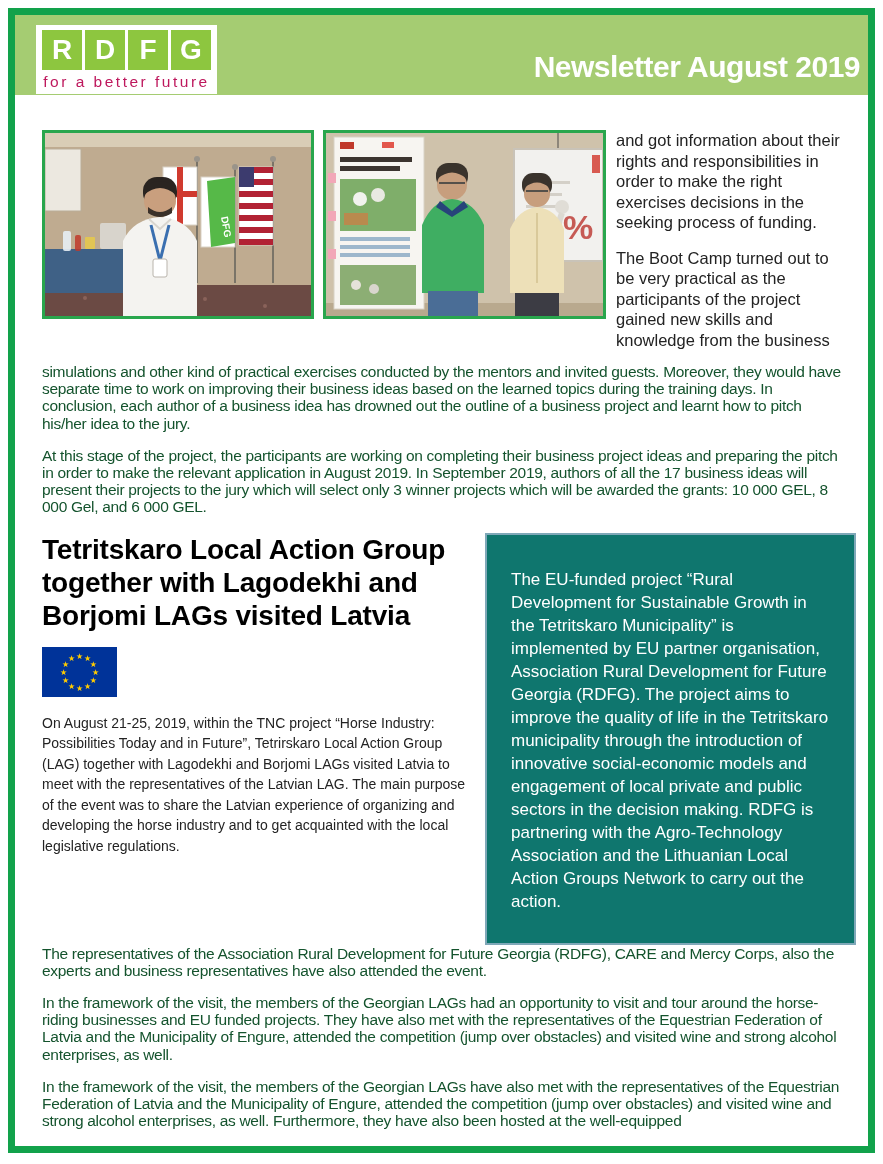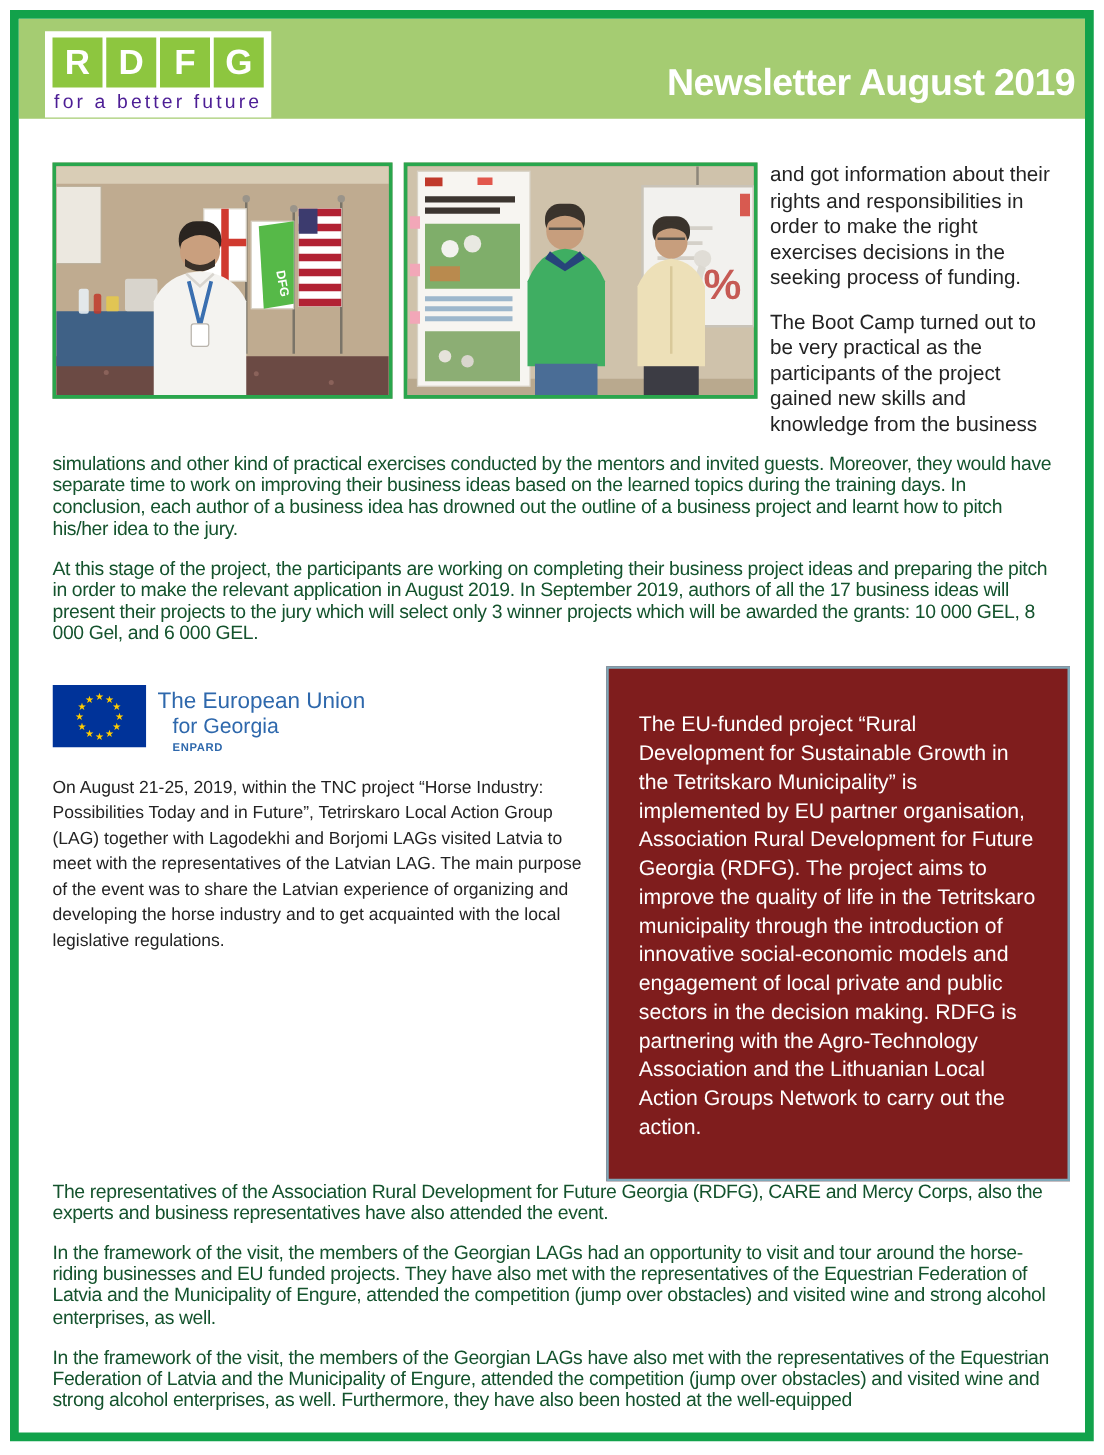--- a/index.html
+++ b/index.html
@@ -8,21 +8,21 @@
 
   .sheet { width:883px; height:1164px; background:#fff; padding:8px 8px 11px 8px; }
   .page  { width:100%; height:100%; border:7px solid #12A24B; background:#fff; overflow:hidden; }
 
   
   .band { height:80px; background:#A5CC72; position:relative; }
   .logo-box { position:absolute; left:21px; top:10px; background:#fff; padding:5px 6px 3px 6px; }
   .logo-squares { display:flex; gap:3px; }
   .logo-sq { width:40px; height:40px; background:#8DC63F; color:#fff; font-weight:bold;
              font-size:28px; display:flex; align-items:center; justify-content:center; }
-  .logo-tagline { color:#4c1d95; font-size:15.5px; letter-spacing:2.5px; margin-top:3px;
+  .logo-tagline { color:#be185d; font-size:15.5px; letter-spacing:2.5px; margin-top:3px;
                   text-align:center; white-space:nowrap; }
   .band-title { position:absolute; right:8px; bottom:11px; color:#ffffff; font-weight:bold;
                 font-size:30px; letter-spacing:-0.5px; }
 
   
   .content { padding:0 23px 0 27px; }
 
   .photo-row { margin-top:35px; display:flex; }
   .photo { border:3px solid #29A64D; background:#c3b096; flex:none; }
   .photo svg { display:block; }
@@ -41,21 +41,21 @@
 
   .eu-row { display:flex; margin-top:15px; align-items:flex-start; }
   .eu-flag { flex:none; }
   .eu-text { margin-left:9px; padding-top:2px; }
   .eu-line1 { color:#2E68AC; font-size:18px; line-height:21px; }
   .eu-line2 { color:#2E68AC; font-size:17px; line-height:20px; padding-left:12px; }
   .eu-line3 { color:#2E68AC; font-size:9px; font-weight:bold; letter-spacing:0.5px; padding-left:12px; margin-top:2px; }
 
   .lead { margin-top:16px; font-size:14px; line-height:20.5px; color:#232323; }
 
-  .callout { margin-left:9px; width:371px; flex:none; background:#7f1d1d; border:2px solid #7FA8B8;
+  .callout { margin-left:9px; width:371px; flex:none; background:#0f766e; border:2px solid #7FA8B8;
              padding:33px 25px 30px 24px; color:#ffffff; font-size:17px; line-height:23px; min-height:345px; }
 
   .para3 { margin-top:0; }
   .para4 { margin-top:15px; }
   .para5 { margin-top:15px; }
 </style>
 </head>
 <body>
 
 <div class="sheet">
@@ -195,44 +195,40 @@
           <p>and got information about their rights and responsibilities in order to make the right exercises decisions in the seeking process of funding.</p>
           <p>The Boot Camp turned out to be very practical as the participants of the project gained new skills and knowledge from the business</p>
         </div>
       </div>
 
       <p class="wide para1">simulations and other kind of practical exercises conducted by the mentors and invited guests. Moreover, they would have separate time to work on improving their business ideas based on the learned topics during the training days. In conclusion, each author of a business idea has drowned out the outline of a business project and learnt how to pitch his/her idea to the jury.</p>
       <p class="wide para2">At this stage of the project, the participants are working on completing their business project ideas and preparing the pitch in order to make the relevant application in August 2019. In September 2019, authors of all the 17 business ideas will present their projects to the jury which will select only 3 winner projects which will be awarded the grants: 10 000 GEL, 8 000 Gel, and 6 000 GEL.</p>
 
       <div class="article-row">
         <div class="left-col">
+          <h1 class="headline">Tetritskaro Local Action Group together with Lagodekhi and Borjomi LAGs visited Latvia</h1>
 
           <div class="eu-row">
             <svg class="eu-flag" width="75" height="50" viewBox="0 0 75 50">
               <rect x="0" y="0" width="75" height="50" fill="#003399"></rect>
               <g fill="#FFCC00" font-size="8" text-anchor="middle" font-family="DejaVu Sans, sans-serif">
                 <text x="37.5" y="12">★</text>
                   <text x="45.5" y="14.1">★</text>
                   <text x="51.4" y="20">★</text>
                 <text x="53.5" y="28">★</text>
                   <text x="51.4" y="36">★</text>
                   <text x="45.5" y="41.9">★</text>
                 <text x="37.5" y="44">★</text>
                   <text x="29.5" y="41.9">★</text>
                   <text x="23.6" y="36">★</text>
                 <text x="21.5" y="28">★</text>
                   <text x="23.6" y="20">★</text>
                   <text x="29.5" y="14.1">★</text>
               </g>
             </svg>
-            <div class="eu-text">
-              <div class="eu-line1">The European Union</div>
-              <div class="eu-line2">for Georgia</div>
-              <div class="eu-line3">ENPARD</div>
-            </div>
           </div>
 
           <p class="lead">On August 21-25, 2019, within the TNC project “Horse Industry: Possibilities Today and in Future”, Tetrirskaro Local Action Group (LAG) together with Lagodekhi and Borjomi LAGs visited Latvia to meet with the representatives of the Latvian LAG. The main purpose of the event was to share the Latvian experience of organizing and developing the horse industry and to get acquainted with the local legislative regulations.</p>
         </div>
 
         <div class="callout">The EU-funded project “Rural Development for Sustainable Growth in the Tetritskaro Municipality” is implemented by EU partner organisation, Association Rural Development for Future Georgia (RDFG). The project aims to improve the quality of life in the Tetritskaro municipality through the introduction of innovative social-economic models and engagement of local private and public sectors in the decision making. RDFG is partnering with the Agro-Technology Association and the Lithuanian Local Action Groups Network to carry out the action.</div>
       </div>
 
       <p class="wide para3">The representatives of the Association Rural Development for Future Georgia (RDFG), CARE and Mercy Corps, also the experts and business representatives have also attended the event.</p>
       <p class="wide para4">In the framework of the visit, the members of the Georgian LAGs had an opportunity to visit and tour around the horse-riding businesses and EU funded projects. They have also met with the representatives of the Equestrian Federation of Latvia and the Municipality of Engure, attended the competition (jump over obstacles) and visited wine and strong alcohol enterprises, as well.</p>

